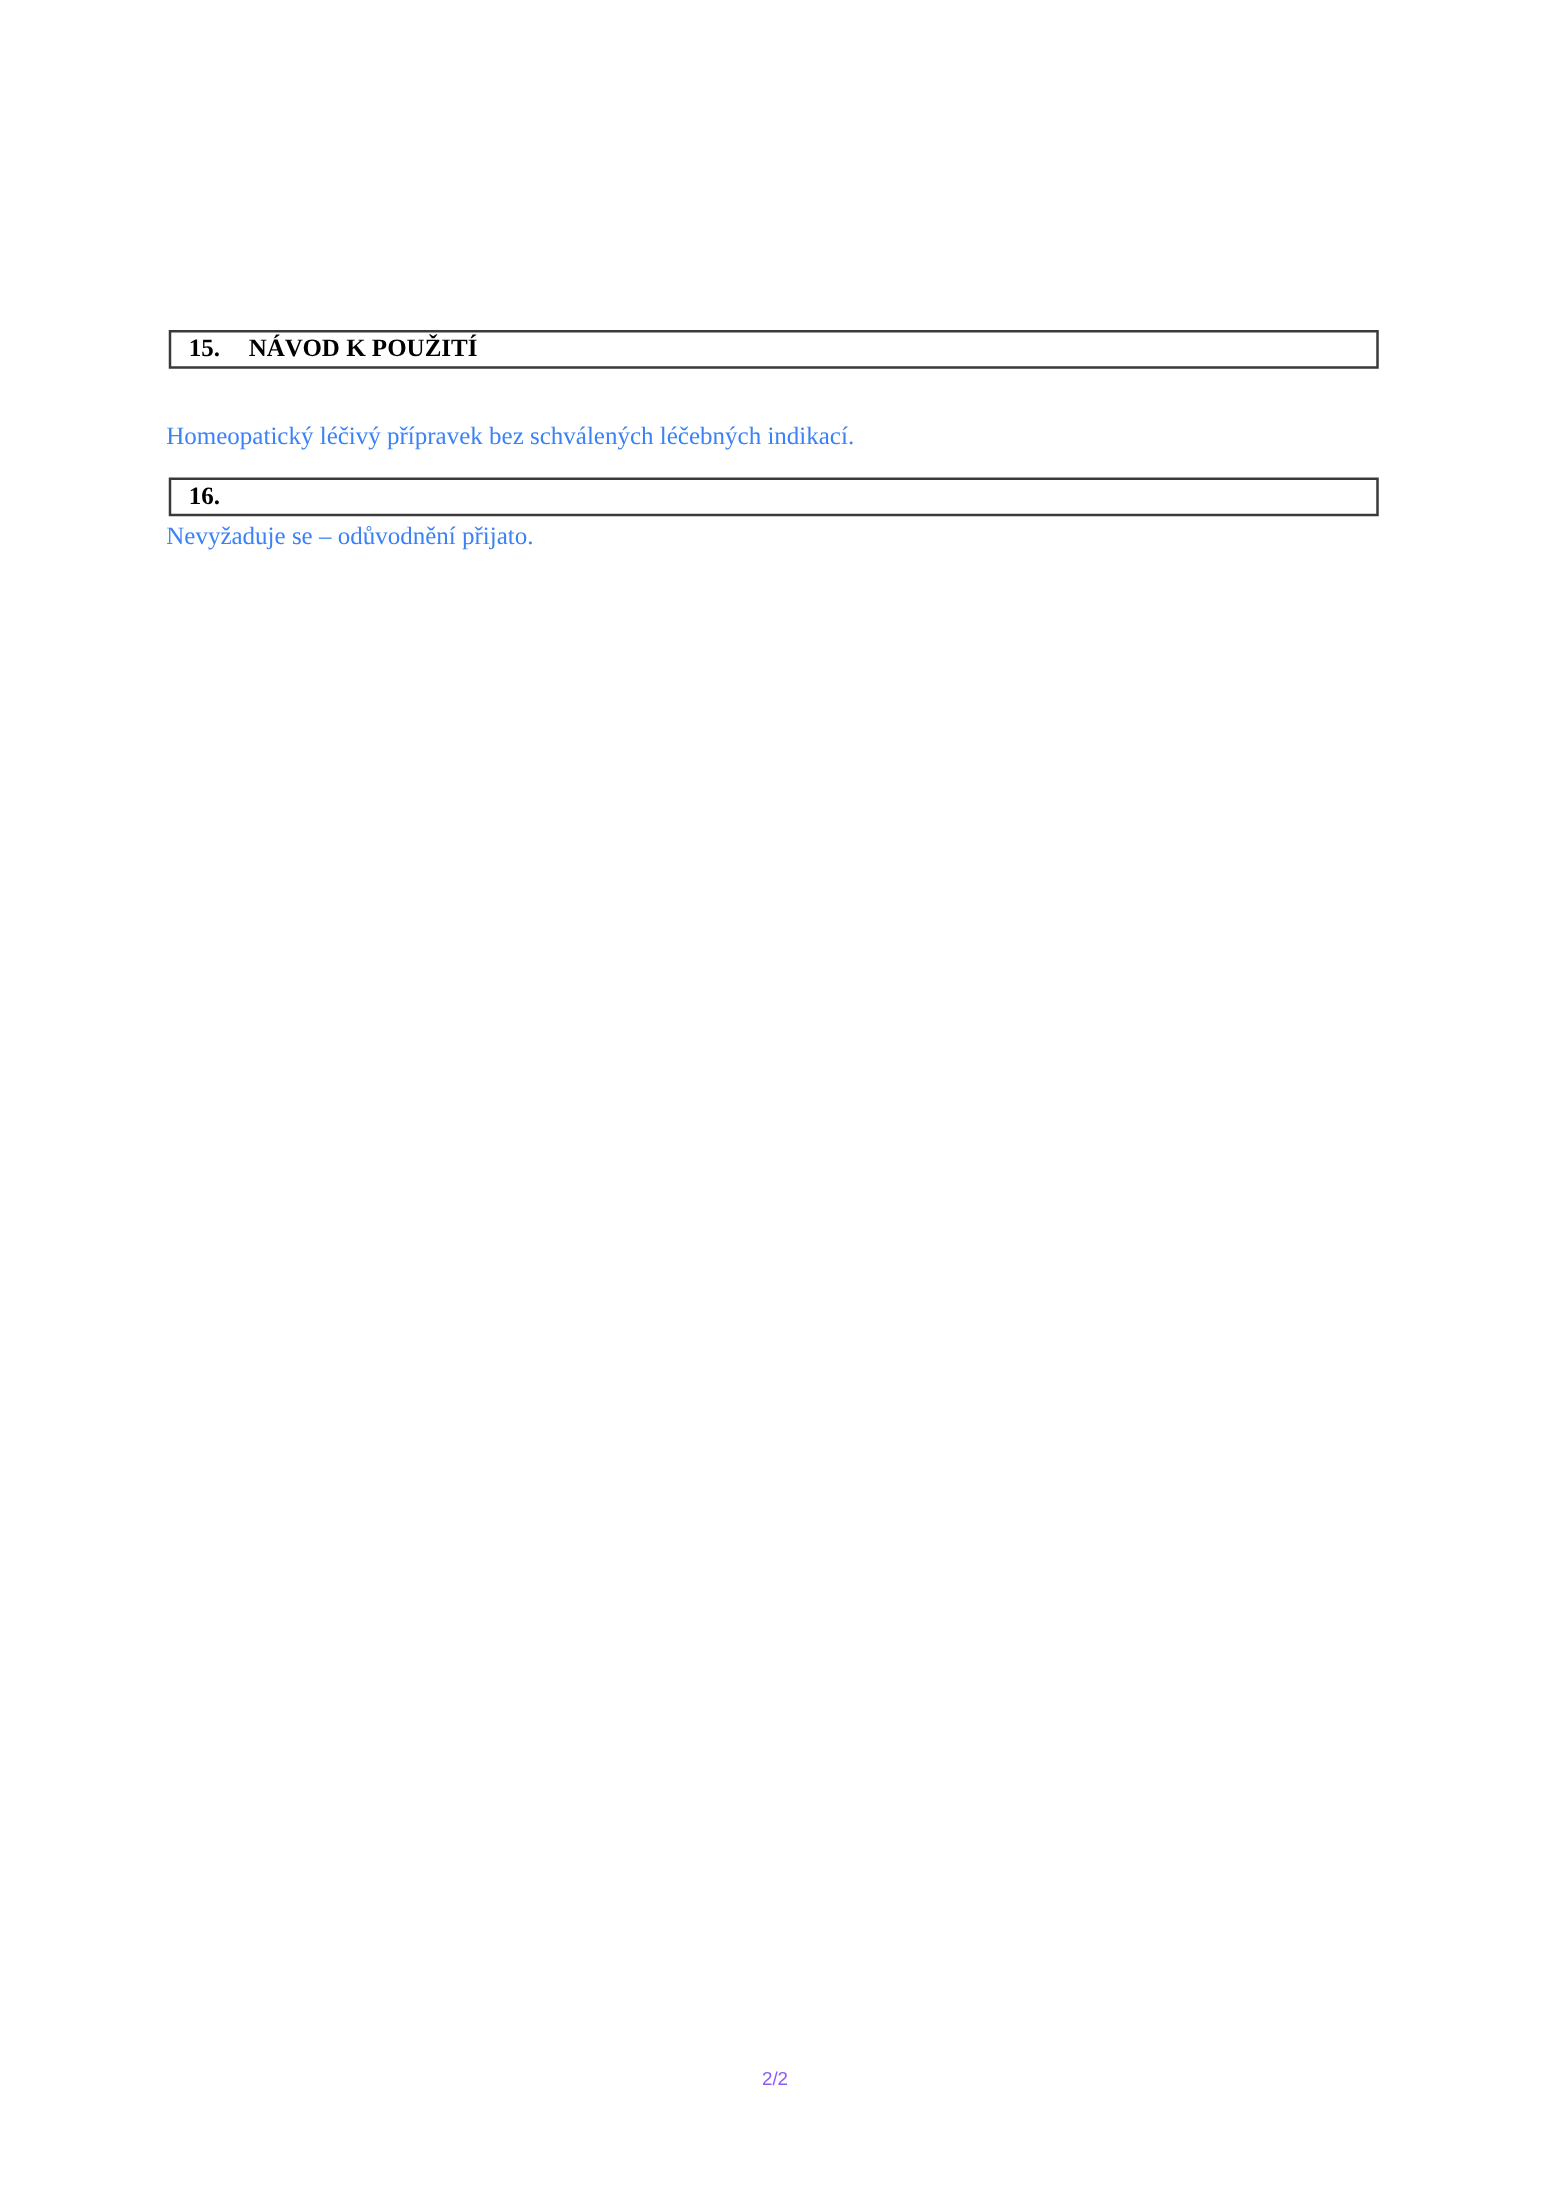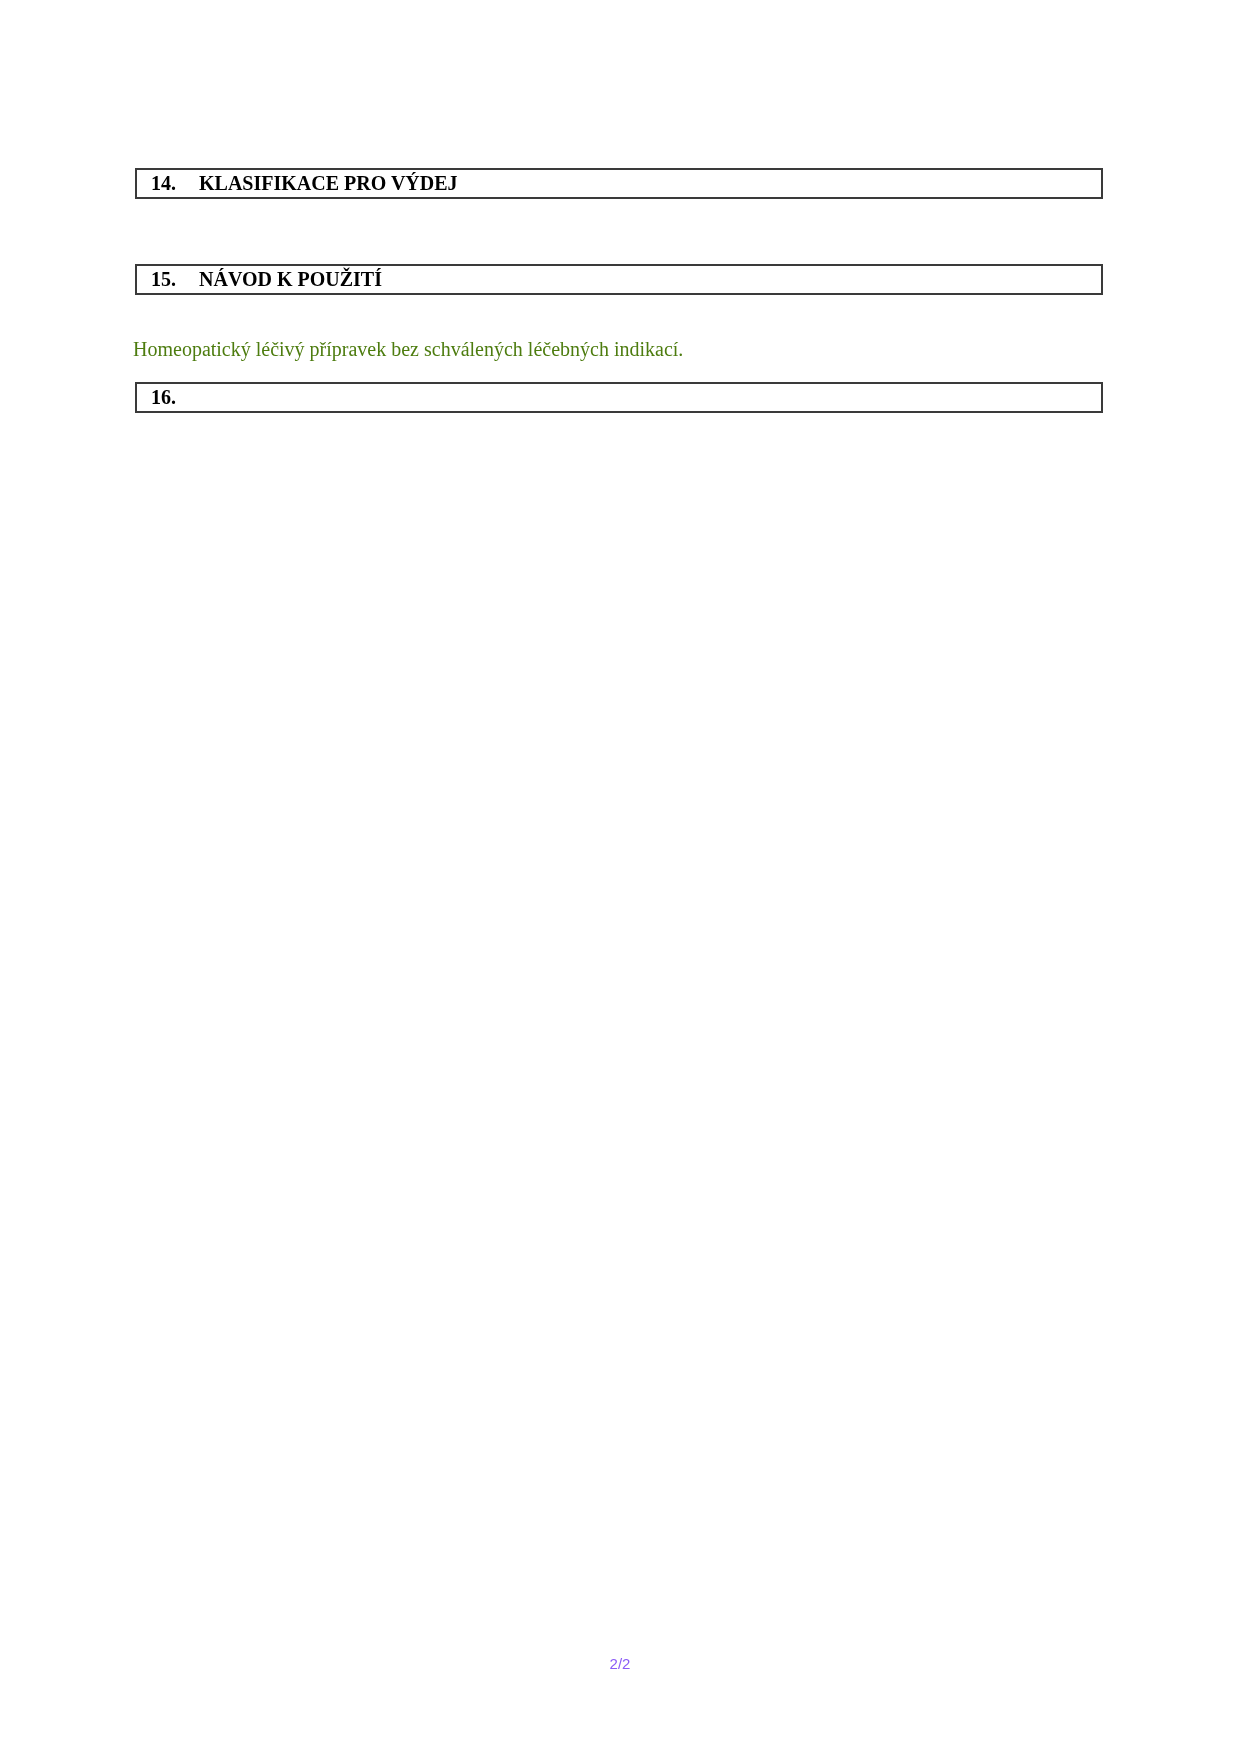--- a/index.html
+++ b/index.html
@@ -38,51 +38,48 @@
   }
   .section-title {
     display: inline-block;
   }
   .body-text {
     position: absolute;
     left: 133px;
     width: 970px;
     font-size: 20px;
     line-height: 26px;
-    color: #4d7c0f;
+    color: #3b82f6;
     white-space: nowrap;
   }
   .page-number {
     position: absolute;
     left: 0;
     top: 1655px;
     width: 100%;
     text-align: center;
     font-family: "Liberation Sans", sans-serif;
     font-size: 15px;
     color: #8b5cf6;
   }
 </style>
 </head>
 <body>
 
 <div class="page">
 
-  <div class="section-box" style="top:168px;">
-    <span class="section-number">14.</span>
-    <span class="section-title">KLASIFIKACE PRO VÝDEJ</span>
-  </div>
 
   <div class="section-box" style="top:264px;">
     <span class="section-number">15.</span>
     <span class="section-title">NÁVOD K POUŽITÍ</span>
   </div>
 
   <div class="body-text" style="top:336px;">Homeopatický léčivý přípravek bez schválených léčebných indikací.</div>
 
   <div class="section-box" style="top:382px;">
     <span class="section-number">16.</span>
   </div>
 
+  <div class="body-text" style="top:416px;">Nevyžaduje se – odůvodnění přijato.</div>
 
   <div class="page-number">2/2</div>
 
 </div>
 
 </body></html>

